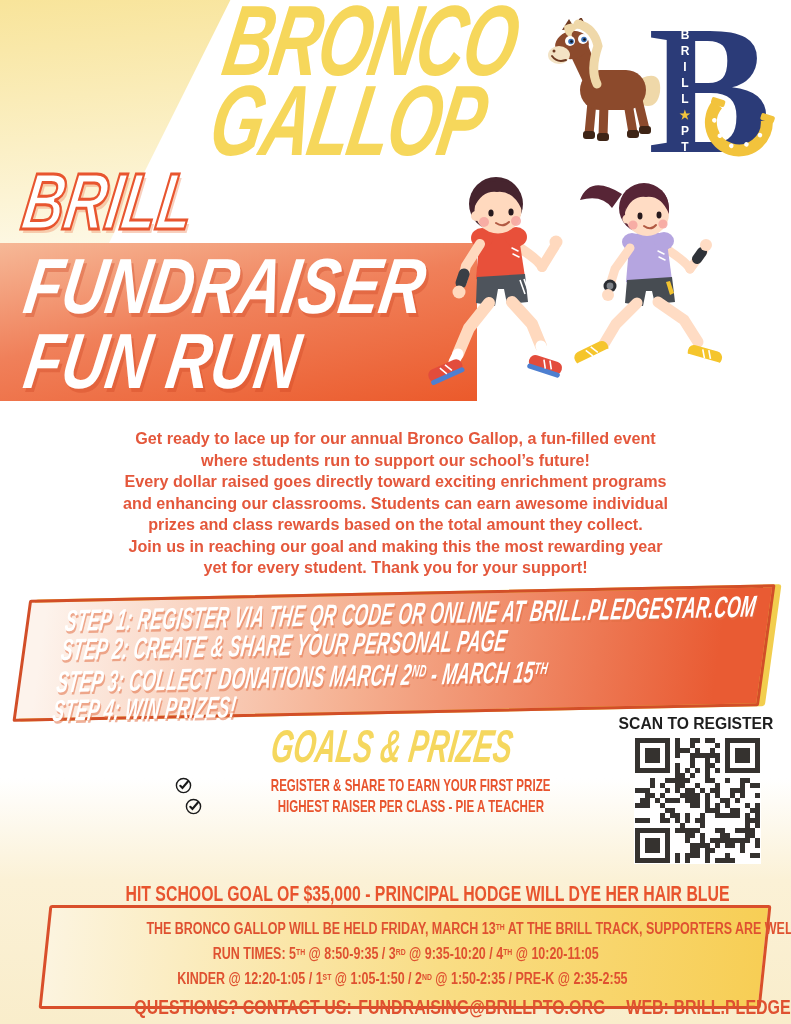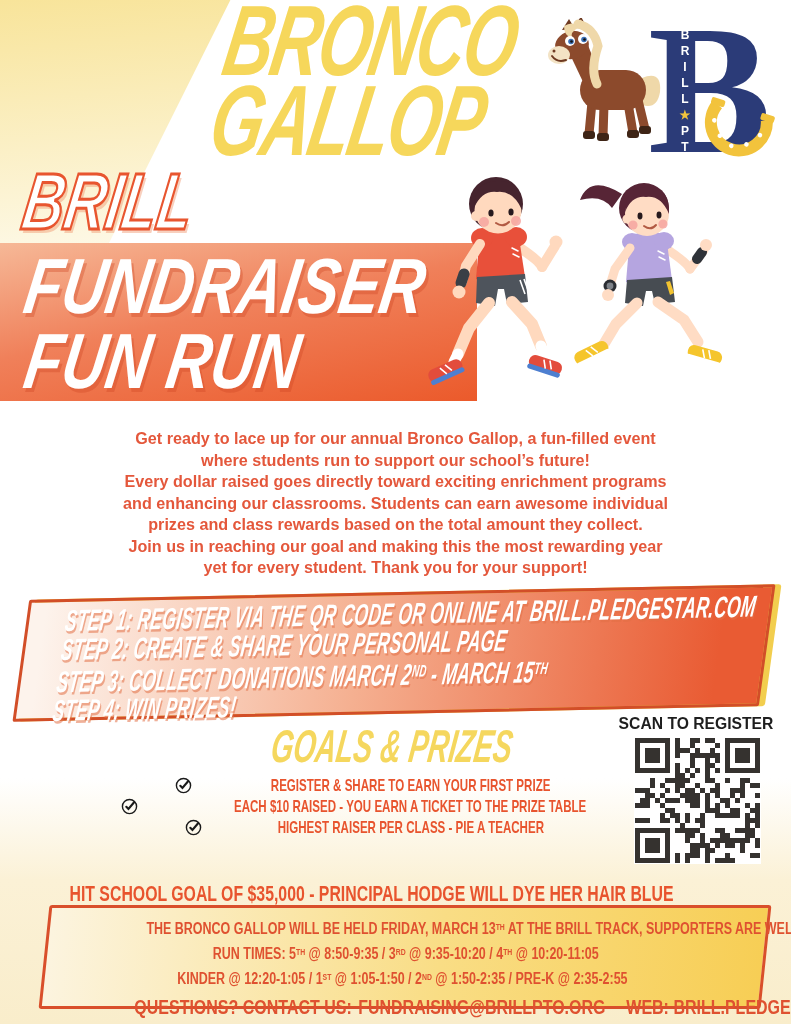--- a/index.html
+++ b/index.html
@@ -53,21 +53,21 @@
   
   .goals-heading{position:absolute;top:722px;left:0;width:791px;text-align:center;
     color:#F5D75E;font-weight:bold;font-style:italic;font-size:46px;line-height:48px;
     transform:skewX(-8deg) scaleX(0.62);transform-origin:center top;white-space:nowrap;letter-spacing:0px;}
   .prizes{position:absolute;top:775px;left:0;width:791px;}
   .prize-row{display:flex;justify-content:center;align-items:center;gap:13px;height:21px;}
   .prize-row svg{flex:0 0 auto;}
   .prize-text{display:inline-block;color:#E8542E;font-weight:bold;font-size:17px;
     transform:scaleX(0.68);transform-origin:center center;white-space:nowrap;}
   .final-row{position:absolute;top:875px;left:0;width:791px;display:flex;
-    justify-content:flex-end;align-items:center;gap:8px;height:38px;}
+    justify-content:flex-start;align-items:center;gap:8px;height:38px;}
   .final-text{display:inline-block;color:#E8542E;font-weight:bold;font-size:22px;
     transform:scaleX(0.72);transform-origin:center center;white-space:nowrap;}
   
   .scan-label{position:absolute;top:714px;left:606px;width:180px;text-align:center;
     color:#1E1E1E;font-weight:bold;font-size:16.5px;transform:scaleX(0.95);white-space:nowrap;}
   .qr-box{position:absolute;top:737px;left:634px;width:127px;height:127px;background:#ffffff;
     display:flex;align-items:center;justify-content:center;}
   
   .event-wrap{position:absolute;top:905px;left:44px;width:722px;height:104px;}
   .event-box{position:absolute;inset:0;border:3px solid #D94F2B;border-radius:3px;
@@ -246,27 +246,20 @@
 
   <div class="goals-heading">GOALS &amp; PRIZES</div>
 
   <div class="prizes">
     <div class="prize-row">
       <svg width="17" height="17" viewBox="0 0 24 24">
           <circle cx="12" cy="12" r="10" fill="none" stroke="#1a1a1a" stroke-width="2"></circle>
           <path d="M7.5 12.5l3 3L18.5 6" fill="none" stroke="#1a1a1a" stroke-width="3" stroke-linecap="round"></path>
         </svg>
       <span class="prize-text">REGISTER &amp; SHARE TO EARN YOUR FIRST PRIZE</span>
-    </div>
-    <div class="prize-row">
-      <svg width="17" height="17" viewBox="0 0 24 24">
-          <circle cx="12" cy="12" r="10" fill="none" stroke="#1a1a1a" stroke-width="2"></circle>
-          <path d="M7.5 12.5l3 3L18.5 6" fill="none" stroke="#1a1a1a" stroke-width="3" stroke-linecap="round"></path>
-        </svg>
-      <span class="prize-text">EACH $10 RAISED - YOU EARN A TICKET TO THE PRIZE TABLE</span>
     </div>
     <div class="prize-row">
       <svg width="17" height="17" viewBox="0 0 24 24">
           <circle cx="12" cy="12" r="10" fill="none" stroke="#1a1a1a" stroke-width="2"></circle>
           <path d="M7.5 12.5l3 3L18.5 6" fill="none" stroke="#1a1a1a" stroke-width="3" stroke-linecap="round"></path>
         </svg>
       <span class="prize-text">HIGHEST RAISER PER CLASS - PIE A TEACHER</span>
     </div>
   </div>
 

